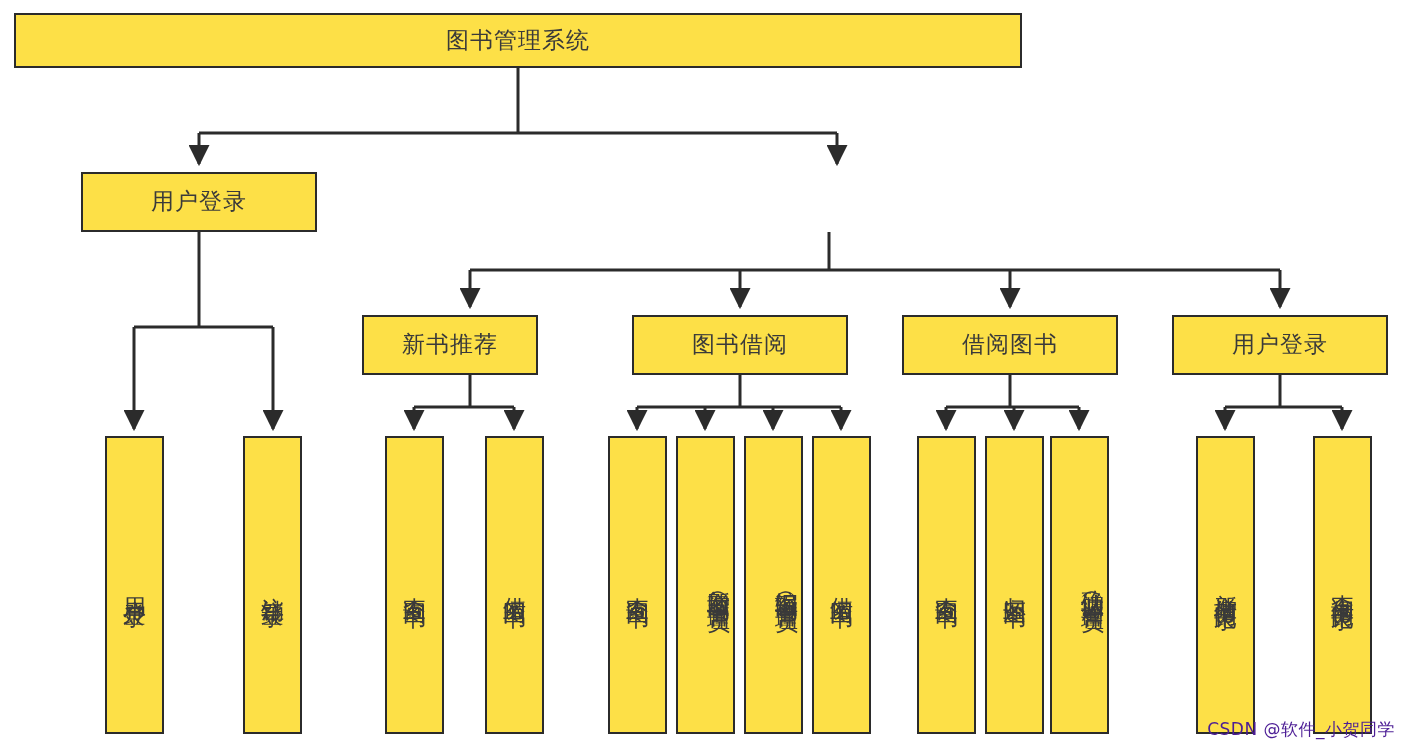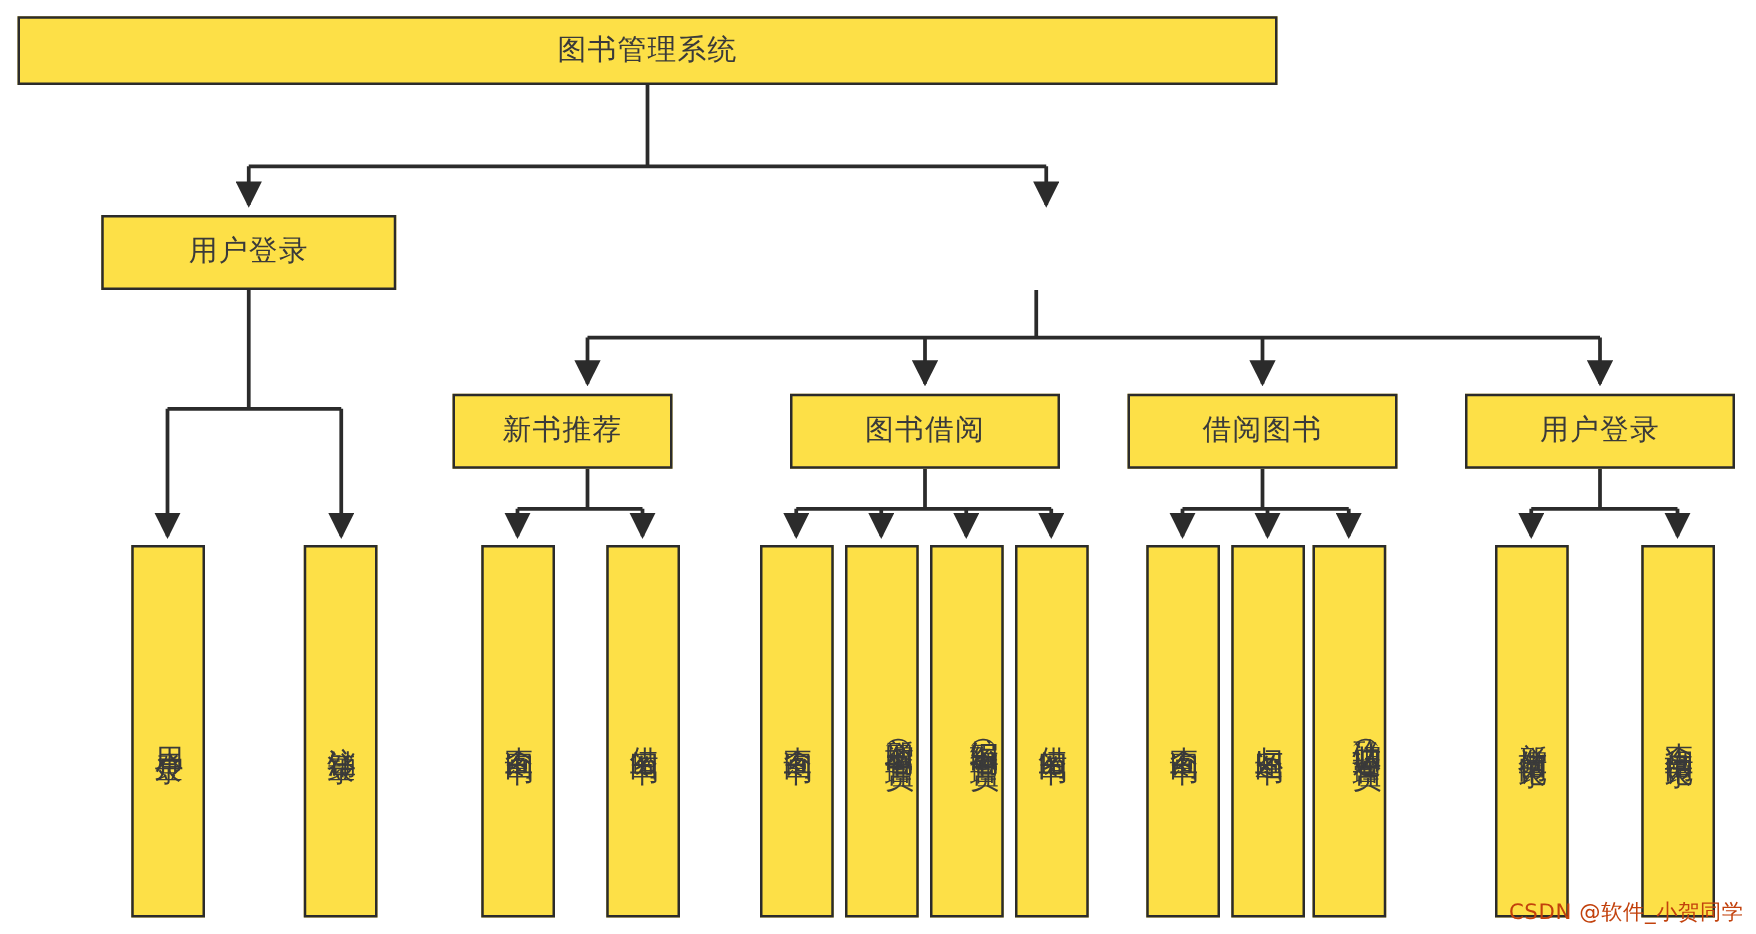--- a/index.html
+++ b/index.html
@@ -52,21 +52,21 @@
     justify-content: center;
   }
   .node.v.mid {
     align-items: center;
   }
   #watermark {
     position: absolute;
     right: 10px;
     bottom: 6px;
     font-size: 17px;
-    color: #c2410c;
+    color: #4c1d95;
     letter-spacing: 0.5px;
     white-space: nowrap;
     pointer-events: none;
     margin-left: 12px;
   }
 </style>
 </head>
 <body>
 
 <div id="canvas">

